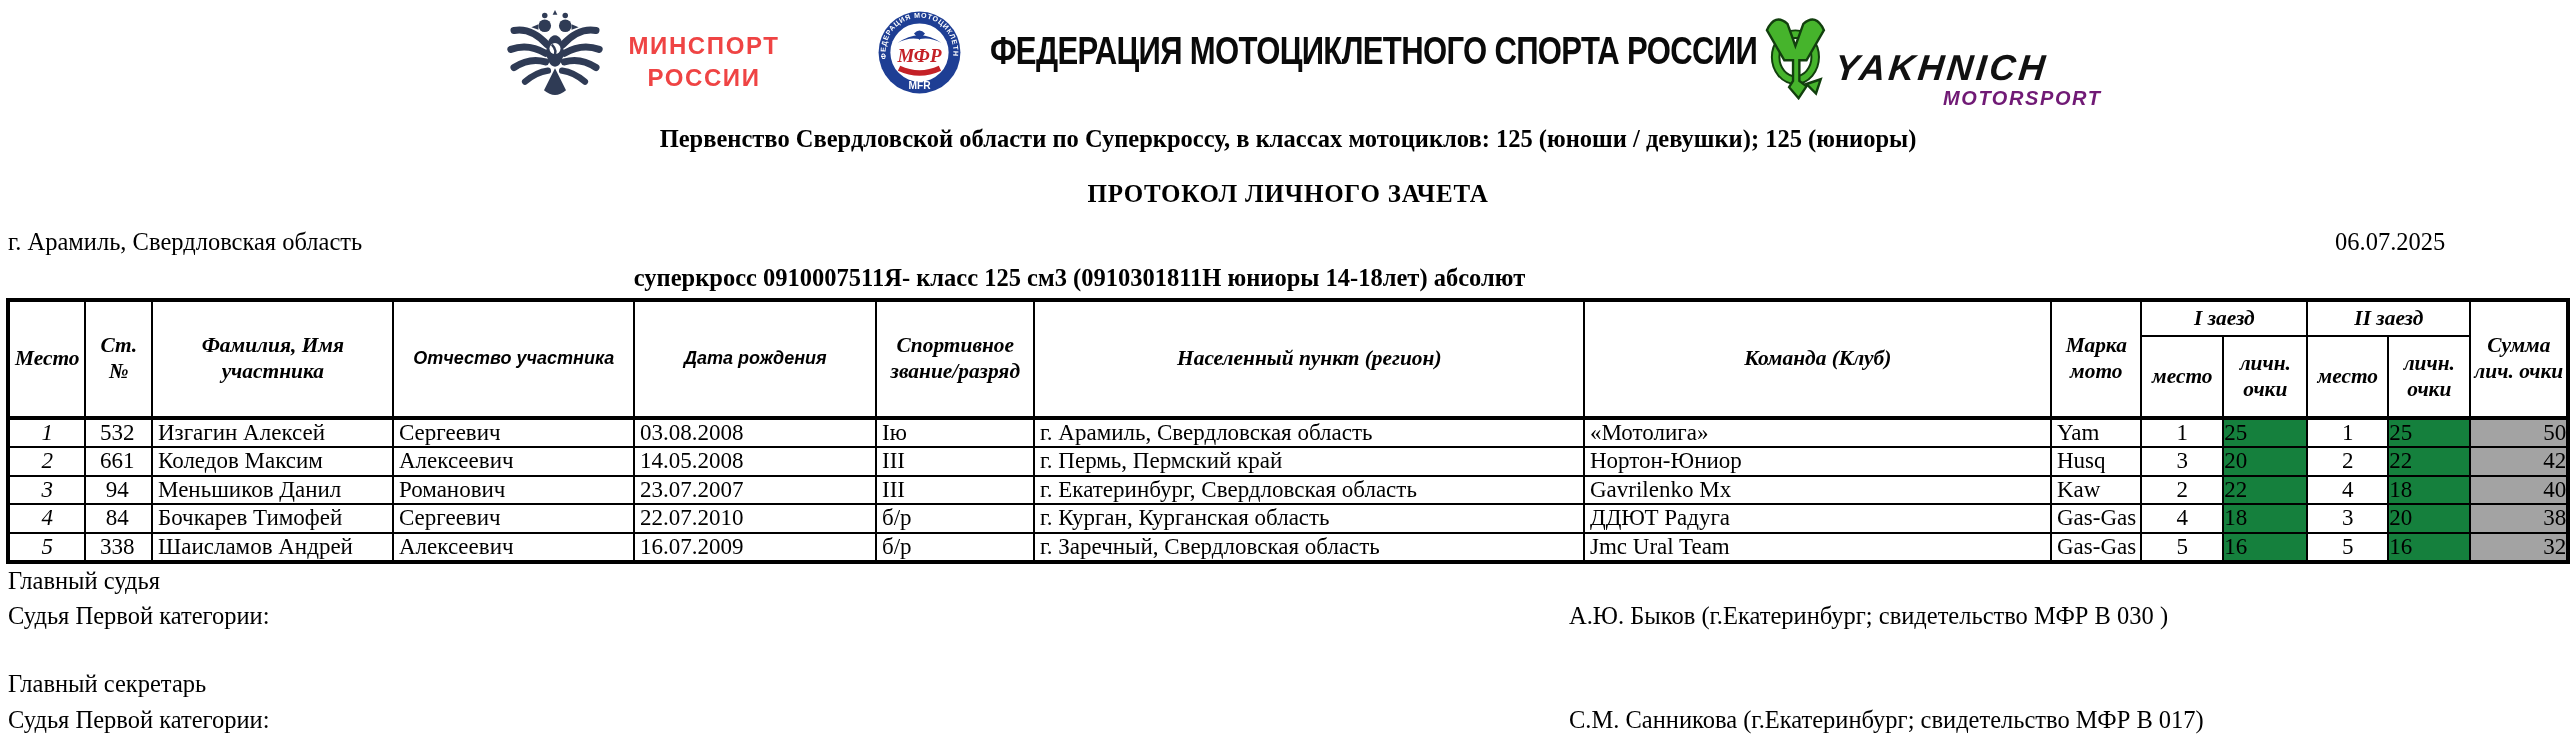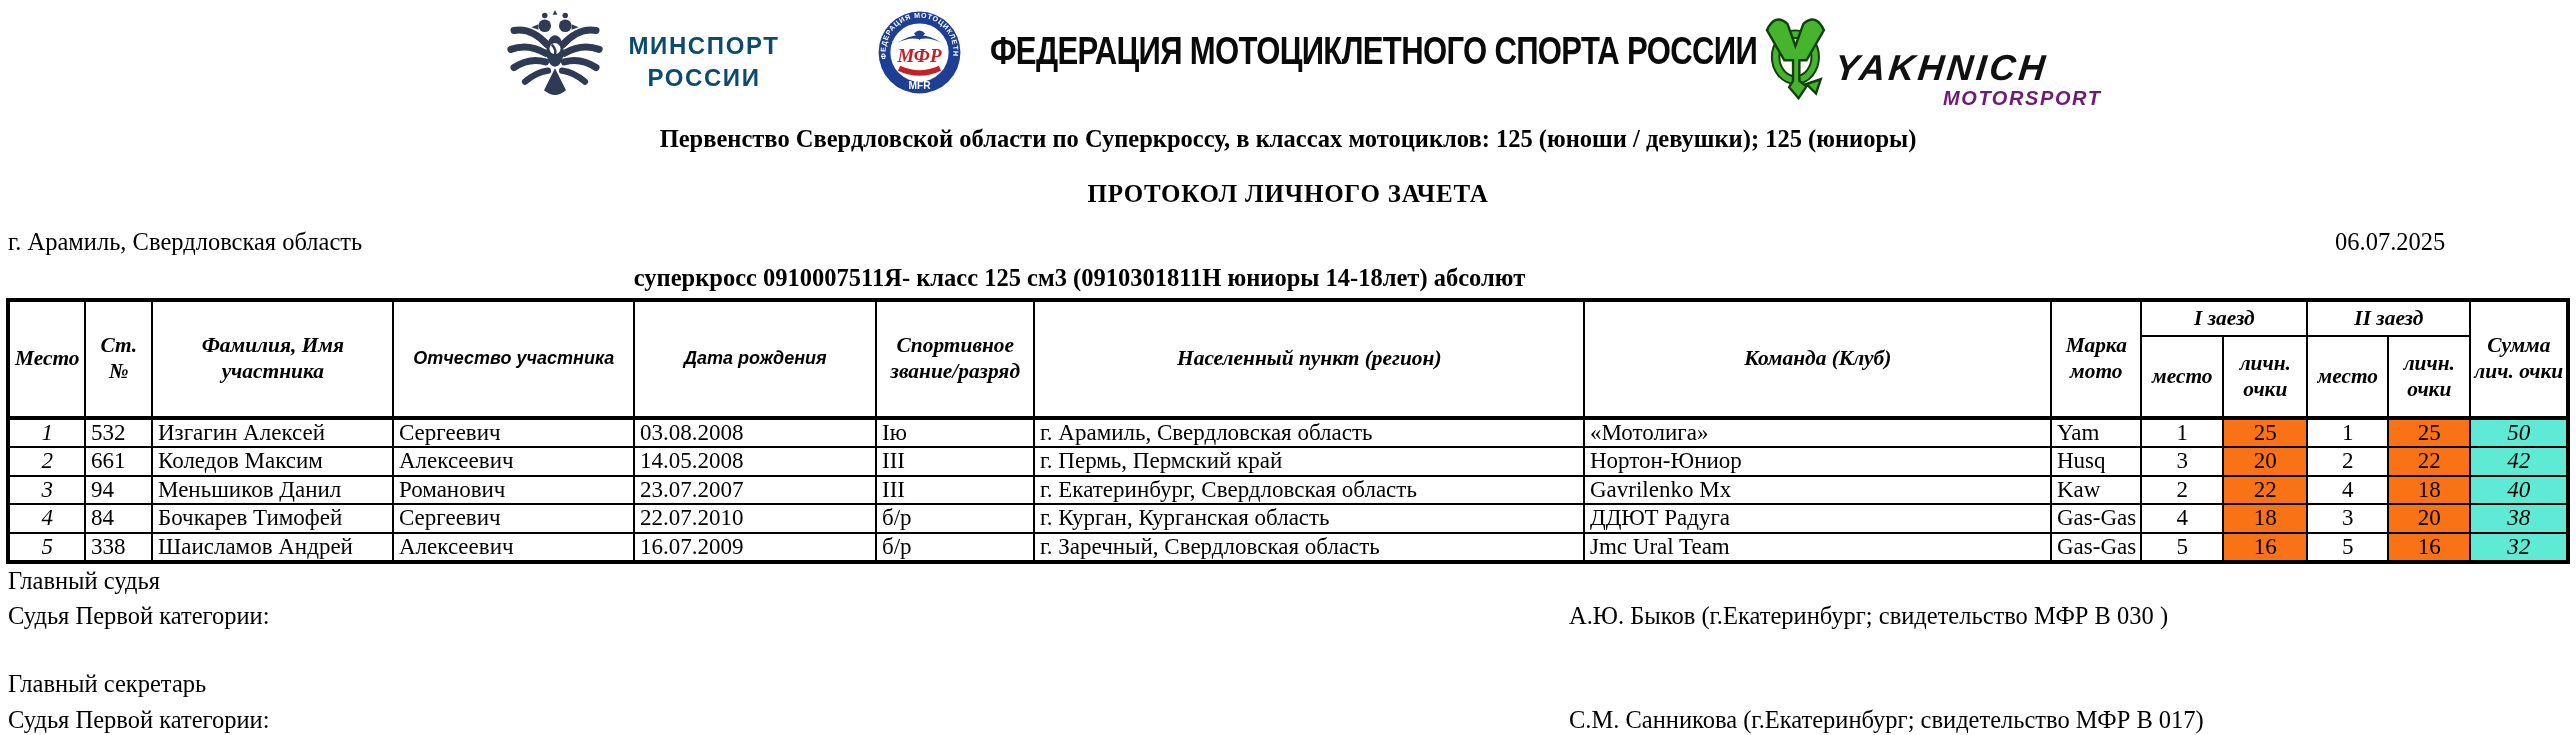--- a/index.html
+++ b/index.html
@@ -3,21 +3,21 @@
 <meta charset="utf-8">
 <style>
   * { margin:0; padding:0; box-sizing:border-box; }
   html,body { width:2576px; height:735px; background:#ffffff; overflow:hidden;
               font-family:"Liberation Serif", serif; color:#000; }
   .abs { position:absolute; }
 
   
   .minsport-text { left:617px; top:30px; width:174px; text-align:center;
     font-family:"Liberation Sans", sans-serif; font-weight:bold; font-size:24px;
-    line-height:32px; letter-spacing:1.6px; color:#0c4a6e; }
+    line-height:32px; letter-spacing:1.6px; color:#ef4444; }
   .fed-title { left:990px; top:28.5px; font-family:"Liberation Sans", sans-serif;
     font-weight:bold; font-size:37px; line-height:44px; letter-spacing:-0.8px;
     transform:scale(0.84,1.05); transform-origin:left center; color:#0a0a0a;
     white-space:nowrap; }
   .yak-name { left:1835px; top:47px; font-family:"Liberation Sans", sans-serif;
     font-weight:bold; font-style:italic; font-size:36px; letter-spacing:3.2px;
     transform:skewX(-6deg); color:#111; white-space:nowrap; }
   .yak-sub { left:1943px; top:87px; font-family:"Liberation Sans", sans-serif;
     font-weight:bold; font-style:italic; font-size:20px; letter-spacing:1.6px;
     color:#701a75; white-space:nowrap; }
@@ -40,24 +40,24 @@
   .protocol thead tr.h2 { height:82px; }
   .protocol tbody tr { height:28.5px; }
   .protocol th { font-style:italic; font-weight:bold; font-size:21.4px;
     text-align:center; vertical-align:middle; white-space:pre-line; line-height:1.2; }
   .protocol th.sans { font-family:"Liberation Sans", sans-serif; font-size:18px; }
   .protocol td { font-size:23px; vertical-align:middle; white-space:nowrap;
     padding:0 4.7px; }
   .protocol tbody tr td { border-top-width:2.4px; }
   .protocol tbody tr:first-child td { border-top-width:4px; }
   td.place { font-style:italic; text-align:center; padding:0; }
-  td.r { text-align:left; padding-right:8px; }
+  td.r { text-align:center; padding-right:8px; }
   td.c { text-align:center; padding:0; }
-  td.pts { background:#f97316; text-align:center; padding:0; }
-  td.sum { background:#5eead4; text-align:center; padding:0;font-style:italic; }
+  td.pts { background:#15803d; padding:0; }
+  td.sum { background:#a3a3a3; text-align:right; padding:0; }
 
   
   .f-line { font-size:24.5px; white-space:nowrap;text-align:right; }
   .f1 { left:8px; top:567px; }
   .f2 { left:8px; top:602px; }
   .f3 { left:8px; top:670px; }
   .f4 { left:8px; top:706px; }
   .f-name1 { left:1569px; top:602px; }
   .f-name2 { left:1569px; top:706px; }
 </style>

